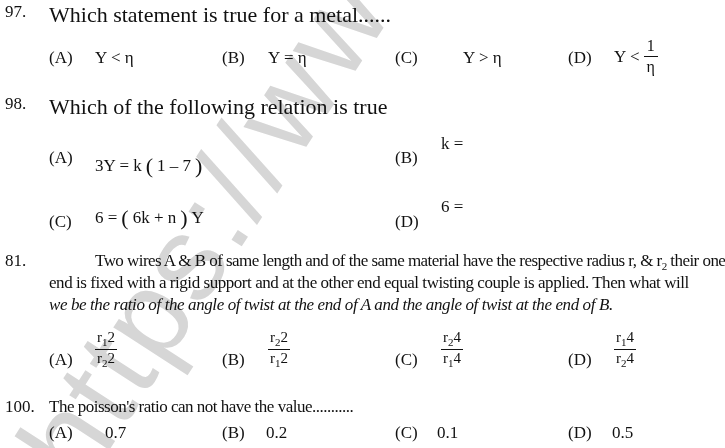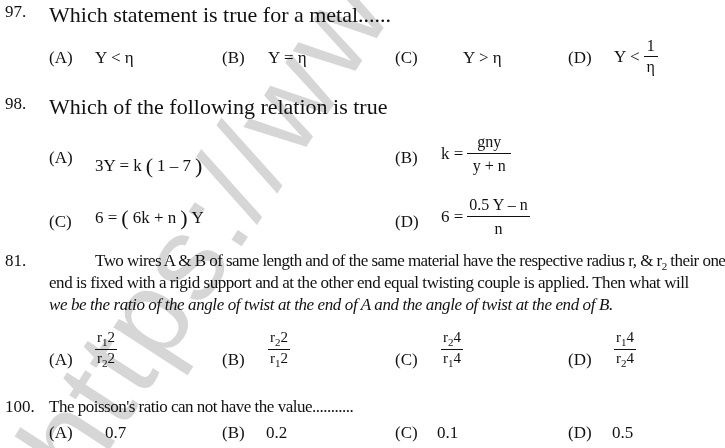--- a/index.html
+++ b/index.html
@@ -71,42 +71,34 @@
   <span class="abs eq" style="left:95px;top:155px;">
     <span>3Y = k</span>
     <span class="paren">(</span>
       <span>1 – 7</span>
       <span class="paren">)</span>
   </span>
 
   <span class="abs opt-label" style="left:395px;top:148px;">(B)</span>
   <span class="abs eq" style="left:441px;top:134px;">
     <span>k =</span>
-    <span class="frac">
-      <span class="num" style="padding:0 10px 3px 10px;">gny</span>
-      <span class="den" style="padding-top:4px;">y + n</span>
-    </span>
   </span>
 
   <span class="abs opt-label" style="left:49px;top:212px;">(C)</span>
   <span class="abs eq" style="left:95px;top:207px;">
     <span>6 =</span>
     <span class="paren">(</span>
       <span>6k + n</span>
       <span class="paren">)</span>
     <span>Y</span>
   </span>
 
   <span class="abs opt-label" style="left:395px;top:212px;">(D)</span>
   <span class="abs eq" style="left:441px;top:197px;">
     <span>6 =</span>
-    <span class="frac">
-      <span class="num" style="padding:0 2px 3px 2px;">0.5 Y – n</span>
-      <span class="den" style="padding-top:4px;">n</span>
-    </span>
   </span>
 </div>
 
 <div>
   <span class="abs qnum" style="left:5px;top:251px;">81.</span>
   <span class="abs qtext-cond" style="left:49px;top:251px;letter-spacing:-0.55px;margin-left:46px;"><span>Two wires A &amp; B of same length and of the same material have the respective radius r, &amp; r</span><sub>2</sub><span> their one</span></span>
   <span class="abs qtext-cond" style="left:49px;top:273px;letter-spacing:-0.45px;">end is fixed with a rigid support and at the other end equal twisting couple is applied. Then what will</span>
   <span class="abs qtext-cond" style="left:49px;top:295px;letter-spacing:-0.4px;font-style:italic;">we be the ratio of the angle of twist at the end of A and the angle of twist at the end of B.</span>
 
   <span class="abs opt-label" style="left:49px;top:350px;">(A)</span>

